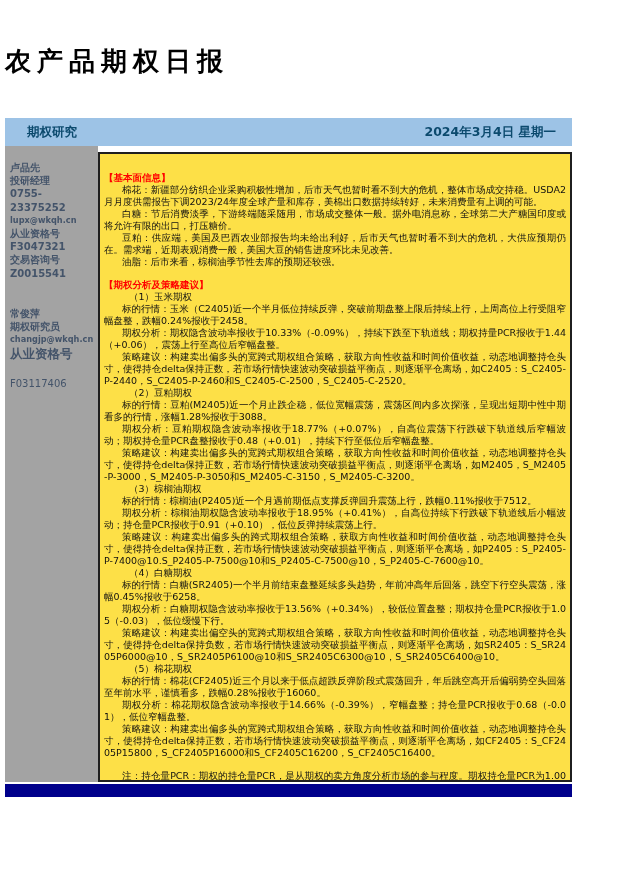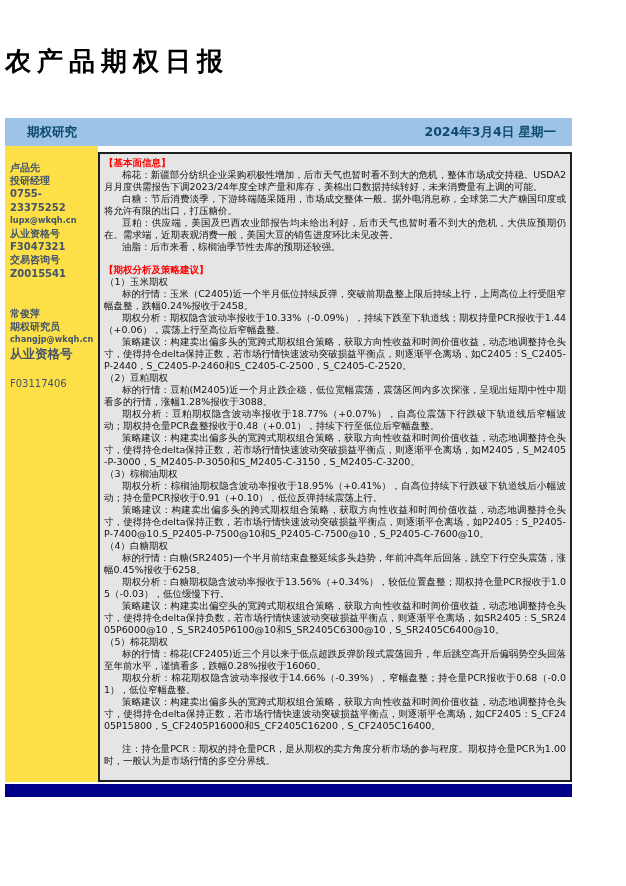--- a/index.html
+++ b/index.html
@@ -26,50 +26,50 @@
     position: absolute; left: 5px; top: 118px; width: 567px; height: 28px;
     background: #9DC3E6;
     display: flex; justify-content: space-between; align-items: center;
     padding: 0 16px 0 22px;
     color: #0c4a6e; font-weight: bold; font-size: 12.5px;
   }
 
   
   .sidebar {
     position: absolute; left: 5px; top: 146px; width: 93px; height: 636px;
-    background: #fde047;
+    background: #a3a3a3;
     color: #44546A;
     padding: 15px 2px 0 5px;
     font-size: 10px; line-height: 13.2px; font-weight: bold;
   }
   .sidebar .email {
     font-size: 8.2px; font-weight: bold; letter-spacing: 0;
   }
   .sidebar .block2 { margin-top: 27px; }
   .sidebar .big-label { font-size: 12.5px; line-height: 15px; }
   .sidebar .cert2 { font-weight: normal; font-size: 10px; margin-top: 16px; }
 
   
   .main-box {
     position: absolute; left: 98px; top: 152px; width: 474px; height: 630px;
-    background: #e5e5e5;
+    background: #fde047;
     border: 2px solid #1f1f1f;
-    padding: 3px 4px 0 4px;
+    padding: 18px 4px 0 4px;
     font-size: 9.5px; line-height: 12px; color: #111111;
     overflow: hidden;
   }
   .sec-heading {
     color: #FF0000; font-weight: bold; font-size: 9.5px;
   }
   .sec-heading.gap { margin-top: 11px; }
   .para {
     text-indent: 1.9em; text-align: justify;
     word-break: break-all;
   }
-  .sub-title { text-indent: 0.1em; }
+  .sub-title { text-indent: 0.1em; margin-left: 24px; }
   .note { margin-top: 11px; }
 
   
   .footer-bar {
     position: absolute; left: 5px; top: 784px; width: 567px; height: 13px;
     background: #00008B;
   }
 </style>
 </head>
 <body>
@@ -122,20 +122,21 @@
 
     <div>
       <div class="sub-title">（2）豆粕期权</div>
       <p class="para">标的行情：豆粕(M2405)近一个月止跌企稳，低位宽幅震荡，震荡区间内多次探涨，呈现出短期中性中期看多的行情，涨幅1.28%报收于3088。</p>
       <p class="para">期权分析：豆粕期权隐含波动率报收于18.77%（+0.07%），自高位震荡下行跌破下轨道线后窄幅波动；期权持仓量PCR盘整报收于0.48（+0.01），持续下行至低位后窄幅盘整。</p>
       <p class="para">策略建议：构建卖出偏多头的宽跨式期权组合策略，获取方向性收益和时间价值收益，动态地调整持仓头寸，使得持仓delta保持正数，若市场行情快速波动突破损益平衡点，则逐渐平仓离场，如M2405，S_M2405-P-3000，S_M2405-P-3050和S_M2405-C-3150，S_M2405-C-3200。</p>
     </div>
 
     <div>
       <div class="sub-title">（3）棕榈油期权</div>
+      <p class="para">标的行情：棕榈油(P2405)近一个月遇前期低点支撑反弹回升震荡上行，跌幅0.11%报收于7512。</p>
       <p class="para">期权分析：棕榈油期权隐含波动率报收于18.95%（+0.41%），自高位持续下行跌破下轨道线后小幅波动；持仓量PCR报收于0.91（+0.10），低位反弹持续震荡上行。</p>
       <p class="para">策略建议：构建卖出偏多头的跨式期权组合策略，获取方向性收益和时间价值收益，动态地调整持仓头寸，使得持仓delta保持正数，若市场行情快速波动突破损益平衡点，则逐渐平仓离场，如P2405：S_P2405-P-7400@10.S_P2405-P-7500@10和S_P2405-C-7500@10，S_P2405-C-7600@10。</p>
     </div>
 
     <div>
       <div class="sub-title">（4）白糖期权</div>
       <p class="para">标的行情：白糖(SR2405)一个半月前结束盘整延续多头趋势，年前冲高年后回落，跳空下行空头震荡，涨幅0.45%报收于6258。</p>
       <p class="para">期权分析：白糖期权隐含波动率报收于13.56%（+0.34%），较低位置盘整；期权持仓量PCR报收于1.05（-0.03），低位缓慢下行。</p>
       <p class="para">策略建议：构建卖出偏空头的宽跨式期权组合策略，获取方向性收益和时间价值收益，动态地调整持仓头寸，使得持仓delta保持负数，若市场行情快速波动突破损益平衡点，则逐渐平仓离场，如SR2405：S_SR2405P6000@10，S_SR2405P6100@10和S_SR2405C6300@10，S_SR2405C6400@10。</p>
     </div>

